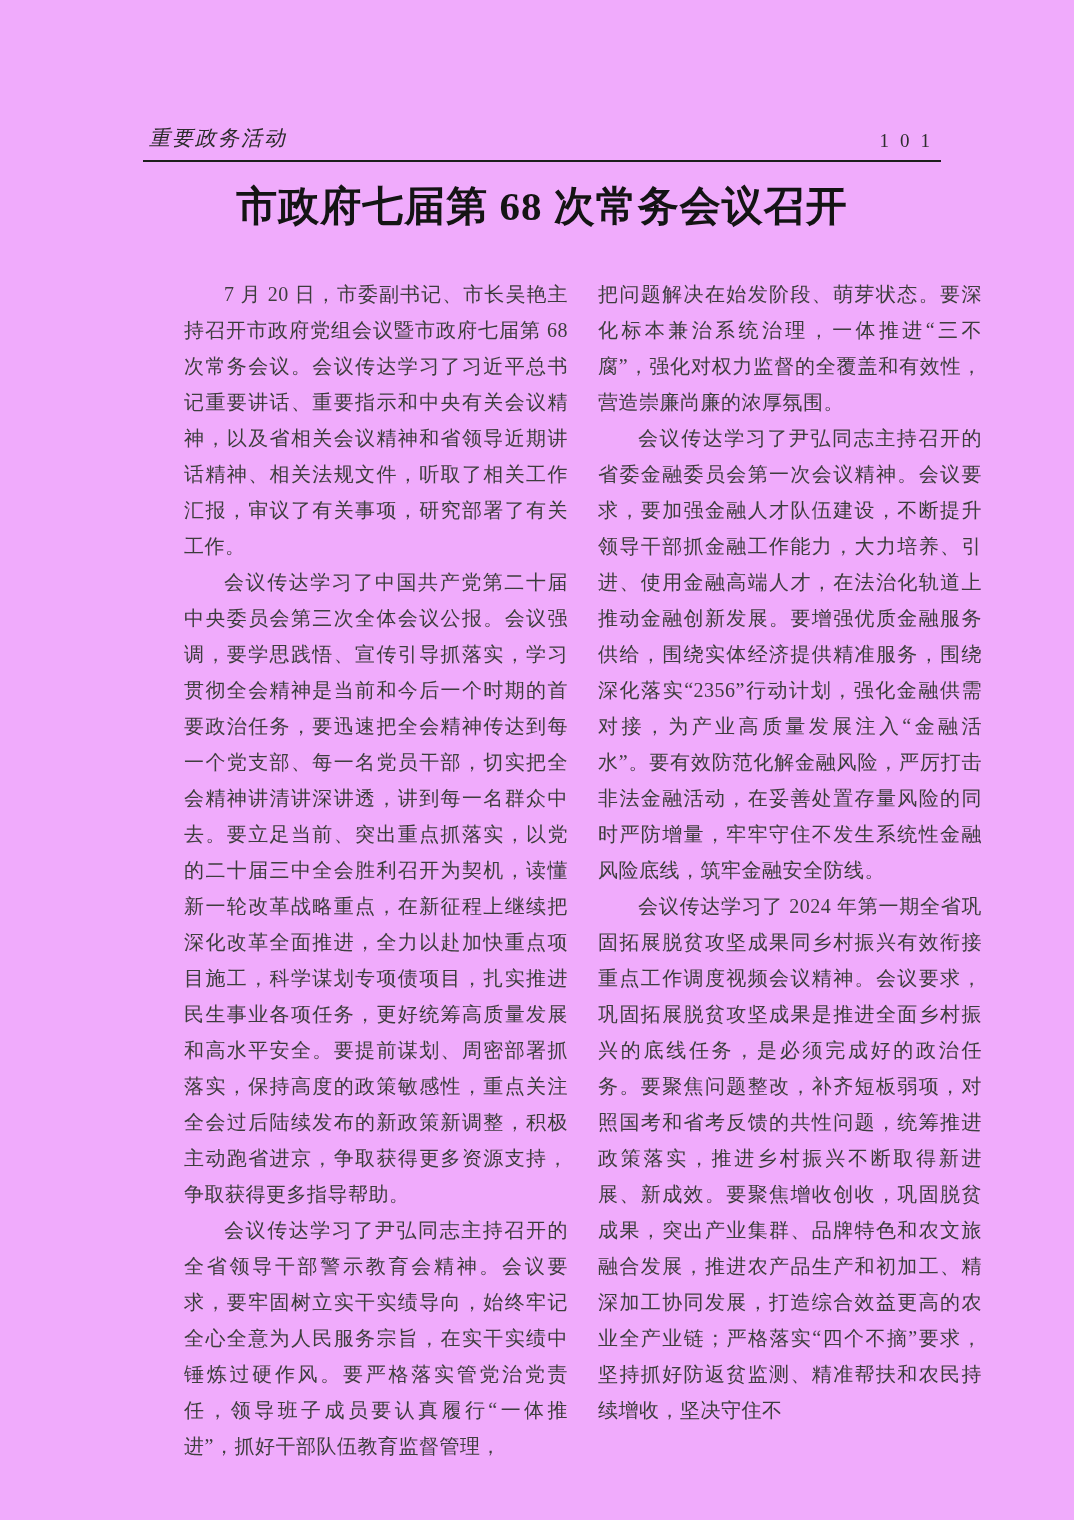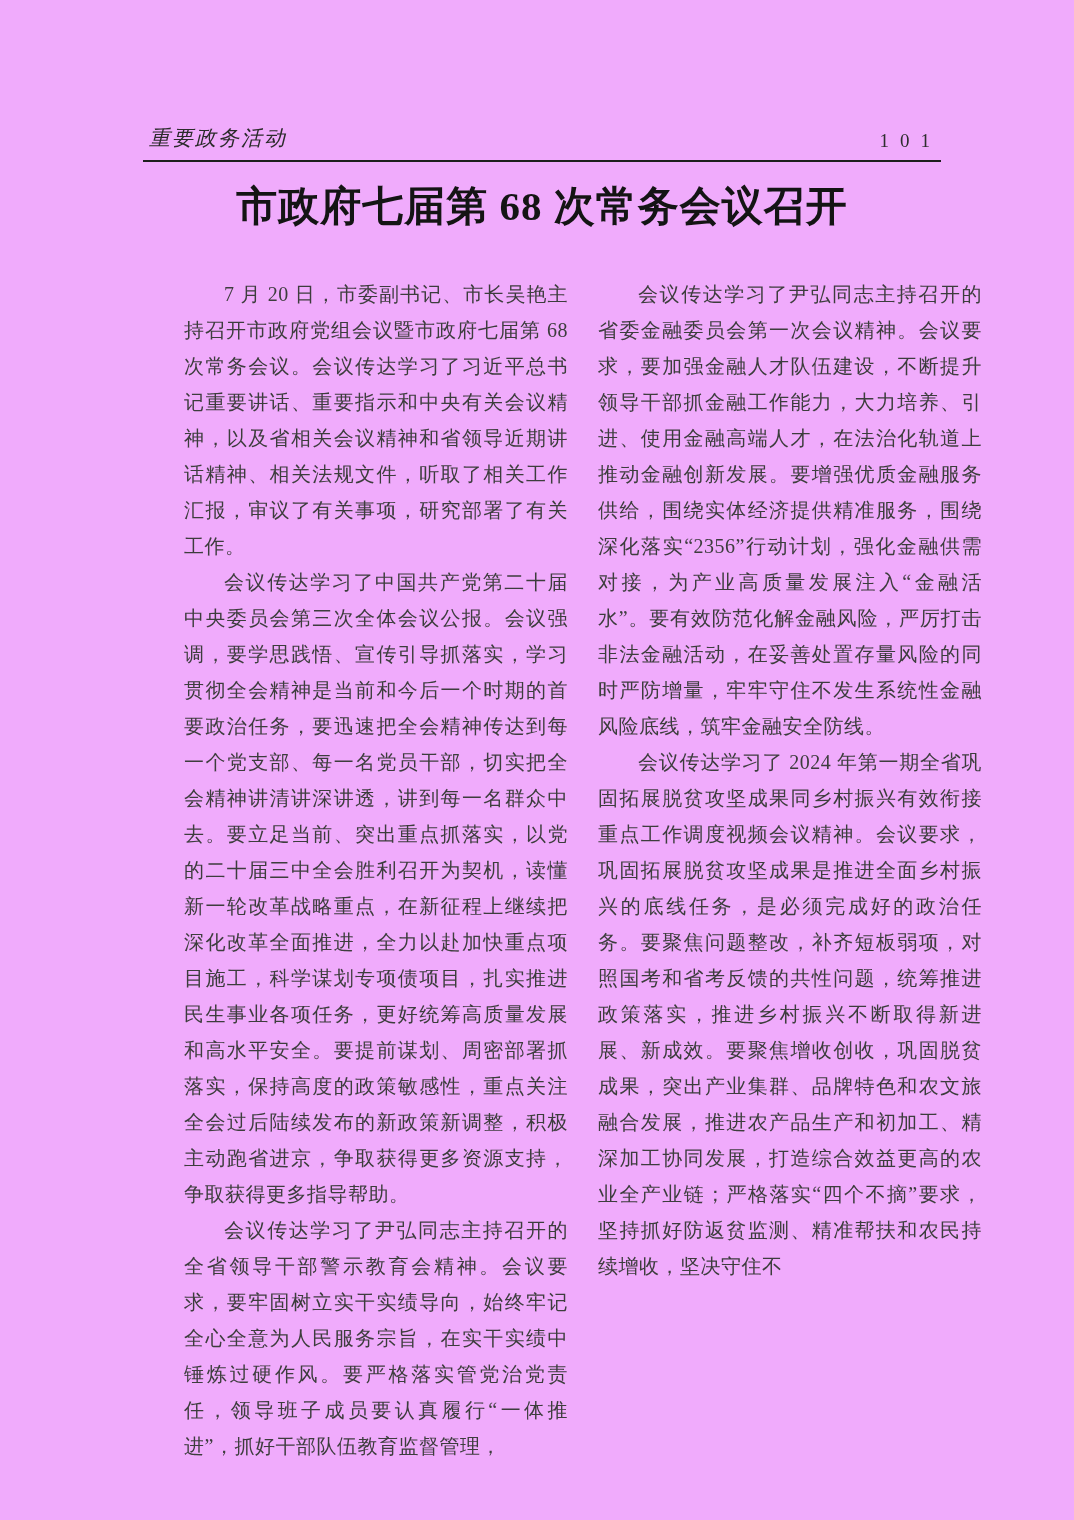--- a/index.html
+++ b/index.html
@@ -104,19 +104,20 @@
 
   <div class="article-body">
 
     <div class="col">
       <p class="para indent">7 月 20 日，市委副书记、市长吴艳主持召开市政府党组会议暨市政府七届第 68 次常务会议。会议传达学习了习近平总书记重要讲话、重要指示和中央有关会议精神，以及省相关会议精神和省领导近期讲话精神、相关法规文件，听取了相关工作汇报，审议了有关事项，研究部署了有关工作。</p>
       <p class="para indent">会议传达学习了中国共产党第二十届中央委员会第三次全体会议公报。会议强调，要学思践悟、宣传引导抓落实，学习贯彻全会精神是当前和今后一个时期的首要政治任务，要迅速把全会精神传达到每一个党支部、每一名党员干部，切实把全会精神讲清讲深讲透，讲到每一名群众中去。要立足当前、突出重点抓落实，以党的二十届三中全会胜利召开为契机，读懂新一轮改革战略重点，在新征程上继续把深化改革全面推进，全力以赴加快重点项目施工，科学谋划专项债项目，扎实推进民生事业各项任务，更好统筹高质量发展和高水平安全。要提前谋划、周密部署抓落实，保持高度的政策敏感性，重点关注全会过后陆续发布的新政策新调整，积极主动跑省进京，争取获得更多资源支持，争取获得更多指导帮助。</p>
       <p class="para indent">会议传达学习了尹弘同志主持召开的全省领导干部警示教育会精神。会议要求，要牢固树立实干实绩导向，始终牢记全心全意为人民服务宗旨，在实干实绩中锤炼过硬作风。要严格落实管党治党责任，领导班子成员要认真履行“一体推进”，抓好干部队伍教育监督管理，</p>
     </div>
 
     <div class="col">
+      <p class="para">把问题解决在始发阶段、萌芽状态。要深化标本兼治系统治理，一体推进“三不腐”，强化对权力监督的全覆盖和有效性，营造崇廉尚廉的浓厚氛围。</p>
       <p class="para indent">会议传达学习了尹弘同志主持召开的省委金融委员会第一次会议精神。会议要求，要加强金融人才队伍建设，不断提升领导干部抓金融工作能力，大力培养、引进、使用金融高端人才，在法治化轨道上推动金融创新发展。要增强优质金融服务供给，围绕实体经济提供精准服务，围绕深化落实“2356”行动计划，强化金融供需对接，为产业高质量发展注入“金融活水”。要有效防范化解金融风险，严厉打击非法金融活动，在妥善处置存量风险的同时严防增量，牢牢守住不发生系统性金融风险底线，筑牢金融安全防线。</p>
       <p class="para indent">会议传达学习了 2024 年第一期全省巩固拓展脱贫攻坚成果同乡村振兴有效衔接重点工作调度视频会议精神。会议要求，巩固拓展脱贫攻坚成果是推进全面乡村振兴的底线任务，是必须完成好的政治任务。要聚焦问题整改，补齐短板弱项，对照国考和省考反馈的共性问题，统筹推进政策落实，推进乡村振兴不断取得新进展、新成效。要聚焦增收创收，巩固脱贫成果，突出产业集群、品牌特色和农文旅融合发展，推进农产品生产和初加工、精深加工协同发展，打造综合效益更高的农业全产业链；严格落实“四个不摘”要求，坚持抓好防返贫监测、精准帮扶和农民持续增收，坚决守住不</p>
     </div>
 
   </div>
 
 </div>
 
 </body></html>

